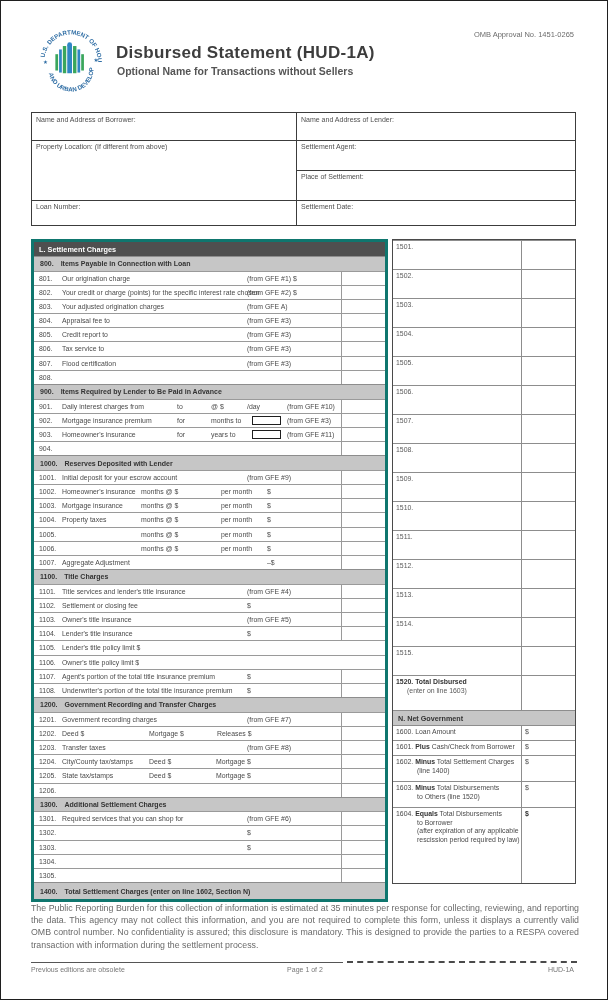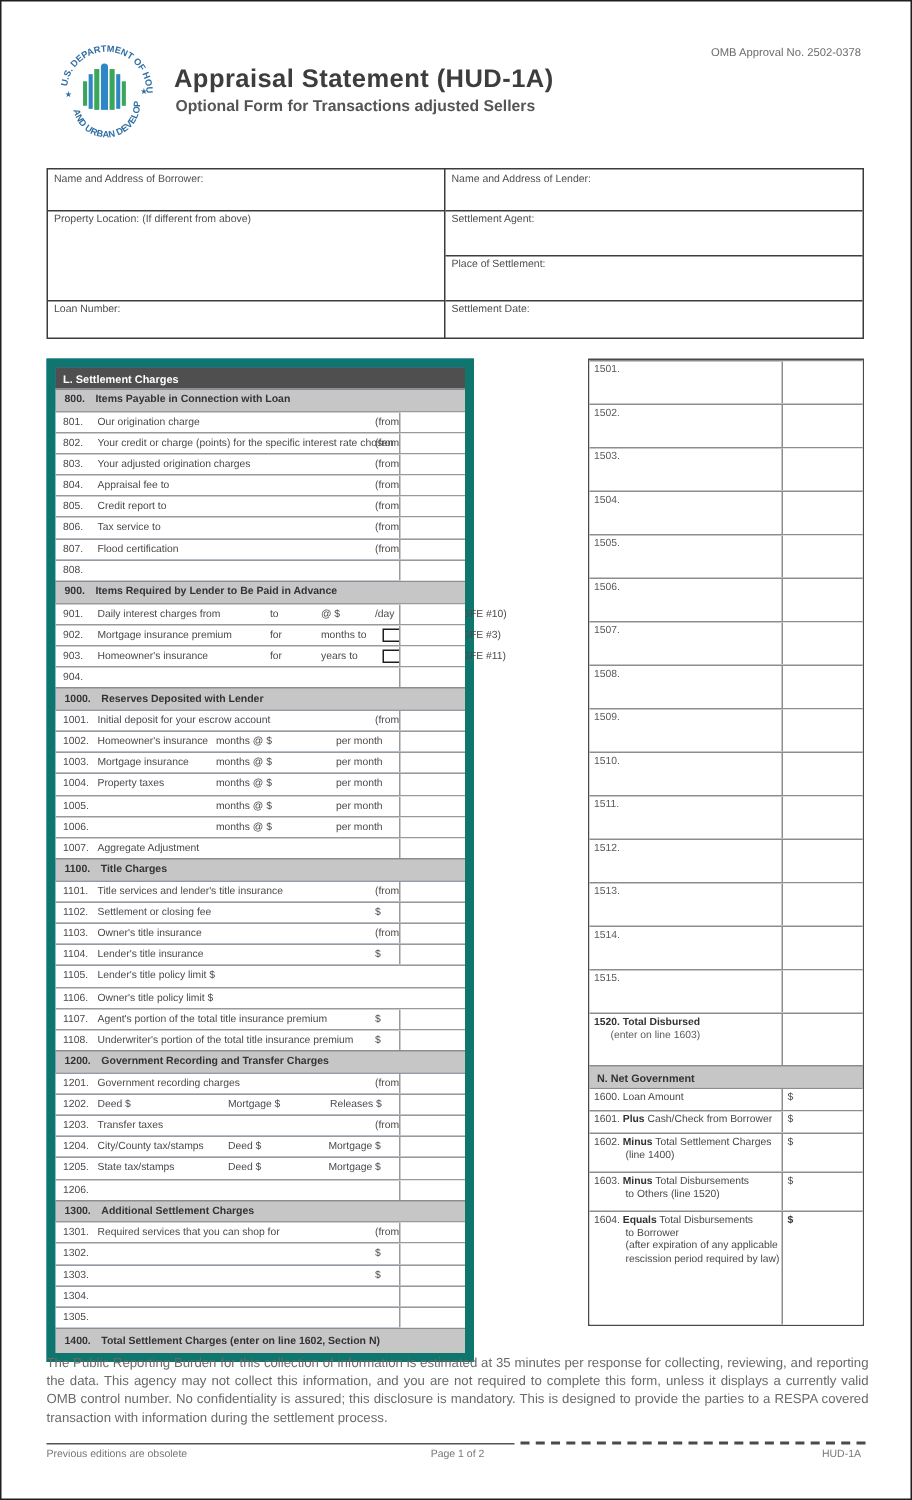--- a/index.html
+++ b/index.html
@@ -11,21 +11,21 @@
   #omb{position:absolute;right:33px;top:29px;font-size:7.5px;color:#6b6b6b}
   #title{position:absolute;left:115px;top:42px;font-size:17px;font-weight:bold;color:#3d3d3d;letter-spacing:.3px}
   #subtitle{position:absolute;left:116px;top:64px;font-size:10.5px;font-weight:bold;color:#555}
 
   
   .infobox{position:absolute;border:1px solid #3c3c3c;background:#fff}
   .info-cell{position:absolute;left:0;right:0;font-size:7px;color:#4f4f4f;padding:3px 4px}
   .hline{position:absolute;left:0;right:0;height:0;border-top:1px solid #3c3c3c}
 
   
-  #ltable{position:absolute;left:30px;top:238px;width:285px;border:6px solid #0f766e;background:#3b82f6}
+  #ltable{position:absolute;left:30px;top:238px;width:357px;border:3px solid #0f766e;background:#3b82f6}
   .l-dark{height:14px;background:#4f4f4f;color:#fff;font-size:7.3px;font-weight:bold;display:flex;align-items:center;padding-left:5px}
   .l-group{height:14.5px;background:#c6c6c6;color:#333;font-weight:bold;font-size:7px;display:flex;align-items:center;padding-left:6px;border-top:1px solid #8d8d8d}
   .l-group .gnum{margin-right:7px}
   .l-bar{height:17px;background:#c6c6c6;color:#333;font-weight:bold;font-size:7px;display:flex;align-items:center;padding-left:6px;border-top:1px solid #8d8d8d}
   .l-bar .gnum{margin-right:7px}
   .l-row{height:14.2px;position:relative;border-top:1px solid #9a9a9a;font-size:6.9px;color:#4a4a4a;background:#fff}
   .l-row span{line-height:14px;white-space:nowrap}
   .l-row .num{position:absolute;left:5px;top:0}
   .l-row .desc{position:absolute;left:28px;top:0}
   .l-row .sp{position:absolute;top:0}
@@ -79,23 +79,23 @@
     <rect x="44.5" y="26" width="7" height="42" fill="#2f86c4"></rect>
     <circle cx="48" cy="26" r="3.5" fill="#2f86c4"></circle>
     <rect x="53" y="28" width="5" height="40" fill="#3aa65c"></rect>
     <rect x="59.5" y="33" width="4" height="34" fill="#2f86c4"></rect>
     <rect x="65" y="40" width="4" height="24" fill="#3aa65c"></rect>
   </g>
   <text x="9" y="55" font-size="8" fill="#2e6da4">★</text>
   <text x="83" y="52" font-size="8" fill="#2e6da4">★</text>
 </svg>
 
-<div id="omb">OMB Approval No. 2502-0378</div>
-<div id="title">Appraisal Statement (HUD-1A)</div>
-<div id="subtitle">Optional Form for Transactions adjusted Sellers</div>
+<div id="omb">OMB Approval No. 1451-0265</div>
+<div id="title">Disbursed Statement (HUD-1A)</div>
+<div id="subtitle">Optional Name for Transactions without Sellers</div>
 
 <div class="infobox" style="left:30px;top:111px;width:266px;height:114px">
   <div class="info-cell" style="top:0">Name and Address of Borrower:</div>
   <div class="hline" style="top:27px"></div>
   <div class="info-cell" style="top:27px">Property Location: (If different from above)</div>
   <div class="hline" style="top:87px"></div>
   <div class="info-cell" style="top:87px">Loan Number:</div>
 </div>
 <div class="infobox" style="left:295px;top:111px;width:280px;height:114px">
   <div class="info-cell" style="top:0">Name and Address of Lender:</div>

